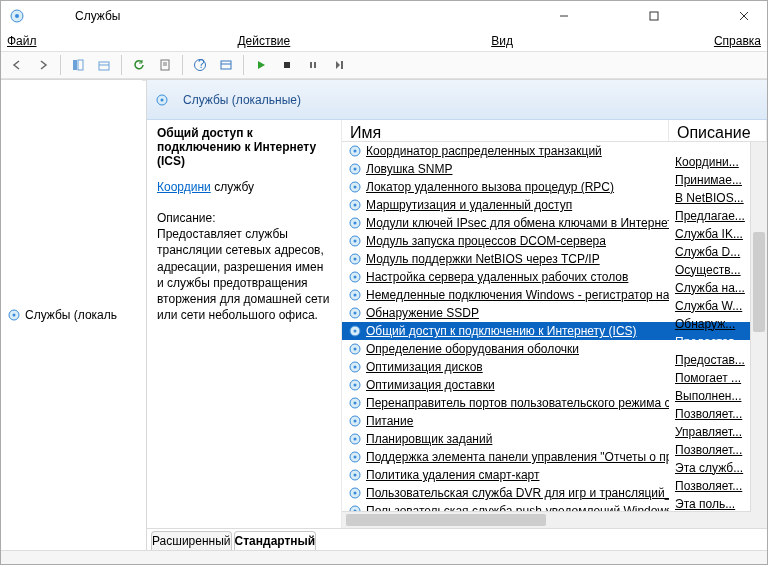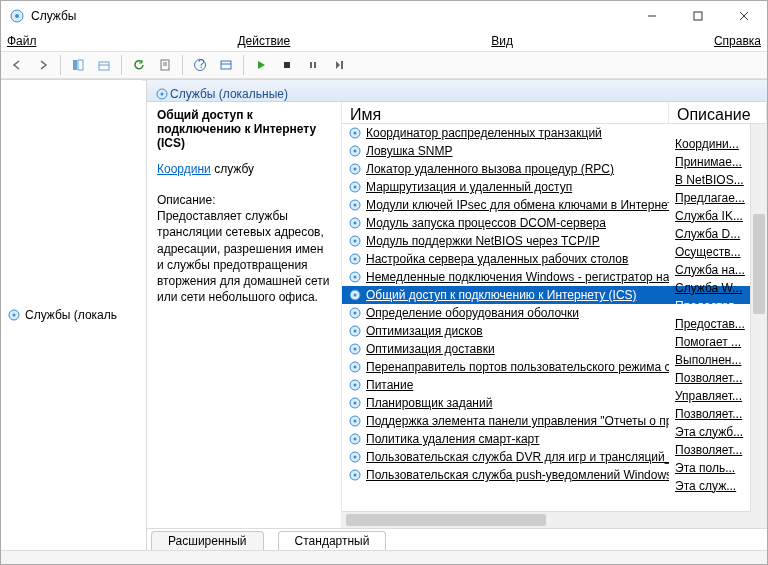--- a/index.html
+++ b/index.html
@@ -1,34 +1,34 @@
 <!DOCTYPE html>
 <html><head>
 <meta charset="utf-8">
 <style>
 * { box-sizing: border-box; margin: 0; padding: 0; font-family: "Segoe UI", Tahoma, sans-serif; font-size: 12px; }
 body { background: #f0f0f0; width: 768px; height: 565px; overflow: hidden; }
 .window { background: #fff; width: 768px; height: 565px; border: 1px solid #aaa; display: flex; flex-direction: column; }
-.titlebar { height: 30px; display: flex; align-items: center; padding: 0 0 0 8px; background: #fff; }
+.titlebar { height: 30px; display: flex; align-items: center; padding: 0 0 0 8px; background: #fff; gap: 44px; }
 .titlebar .title { flex: 1; font-size: 12px; }
 .titlebar .win-btn { width: 46px; height: 30px; display: flex; align-items: center; justify-content: center; color: #333; }
 .titlebar .icon-svc { margin-right: 6px; }
 .menubar { height: 20px; display: flex; align-items: center; padding: 0 6px; gap: 14px; justify-content: space-between; }
 .menubar span { text-decoration: underline; text-decoration-style: solid; cursor: default; }
 .menubar .m { font-size: 12px; }
 .toolbar { height: 28px; border-top: 1px solid #e1e1e1; border-bottom: 1px solid #e1e1e1; display: flex; align-items: center; padding: 0 4px; gap: 2px; background: #fafafa; }
 .toolbar .tb-btn { width: 24px; height: 22px; border: 1px solid transparent; display: flex; align-items: center; justify-content: center; border-radius: 2px; }
 .toolbar .sep { width: 1px; height: 20px; background: #d0d0d0; margin: 0 3px; }
 .body { flex: 1; display: flex; border-top: 1px solid #d8d8d8; overflow: hidden; }
 .left-pane { width: 146px; border-right: 1px solid #d8d8d8; background: #fff; display: flex; flex-direction: row; }
 .left-pane .tree-item { padding: 4px 6px; display: flex; align-items: center; gap: 4px; font-size: 12px; }
 .lp-scroll { height: 16px; border-top: 1px solid #e5e5e5; display: flex; }
 .lp-scroll .thumb { flex: 1; background: #cdcdcd; margin: 2px; border-radius: 2px; }
 .right-pane { flex: 1; display: flex; flex-direction: column; overflow: hidden; }
-.rp-header { height: 22px; background: linear-gradient(#eef4fb,#dce9f7); border-bottom: 1px solid #c4d9ef; color: #1e4f8c; display: flex; align-items: flex-end; padding-left: 8px; gap: 1px; font-size: 12px; }
+.rp-header { height: 40px; background: linear-gradient(#eef4fb,#dce9f7); border-bottom: 1px solid #c4d9ef; color: #1e4f8c; display: flex; align-items: center; padding-left: 8px; gap: 14px; font-size: 12px; }
 .rp-body { flex: 1; display: flex; overflow: hidden; }
 .detail { width: 195px; padding: 6px 10px; border-right: 1px solid #eaeaea; font-size: 12px; }
 .detail h4 { font-size: 12px; font-weight: bold; margin-bottom: 12px; }
 .detail .actions a { color: #0066cc; text-decoration: underline; }
 .detail .desc { margin-top: 16px; line-height: 1.35; }
 .list-wrap { flex: 1; display: flex; flex-direction: column; overflow: hidden; position: relative; }
 .cols { display: flex; border-bottom: 1px solid #e0e0e0; background: #fff; height: 22px; }
 .col { padding: 4px 8px; border-right: 1px solid #e8e8e8; font-size: 16px; }
 .col.name { width: 327px; }
 .col.desc { flex: 1; }
@@ -36,22 +36,22 @@
 .row { display: flex; height: 18px; align-items: center; font-size: 12px; white-space: nowrap; text-decoration: underline; }
 .row .c1 { width: 327px; padding-left: 6px; display: flex; align-items: center; gap: 4px; overflow: hidden; text-overflow: ellipsis; }
 .row .c2 { flex: 1; padding-left: 6px; overflow: hidden; text-overflow: ellipsis; margin-top: 21px; }
 .row.selected { background: #0a64c2; color: #fff; }
 .row .gear { width: 14px; height: 14px; flex-shrink: 0; }
 .vscroll { position: absolute; right: 0; top: 22px; bottom: 16px; width: 17px; background: #f0f0f0; border-left: 1px solid #ddd; }
 .vscroll .vthumb { position: absolute; left: 2px; right: 2px; top: 90px; height: 100px; background: #cdcdcd; border-radius: 2px; }
 .hscroll { height: 17px; background: #f0f0f0; border-top: 1px solid #ddd; display: flex; align-items: center; }
 .hscroll .hthumb { height: 12px; width: 200px; margin-left: 4px; background: #cdcdcd; border-radius: 2px; }
 .tabs { height: 22px; border-top: 1px solid #dcdcdc; background: #fff; display: flex; align-items: flex-end; padding-left: 4px; }
-.tab { padding: 2px 16px; border: 1px solid #c8c8c8; border-bottom: none; border-top-left-radius: 4px; border-top-right-radius: 4px; margin-right: 14px; background: #f5f5f5; font-size: 12px; }
-.tab.active { background: #fff; }
+.tab { padding: 2px 0; border: 1px solid #c8c8c8; border-bottom: none; border-top-left-radius: 4px; border-top-right-radius: 4px; margin-right: 2px; background: #f5f5f5; font-size: 12px; }
+.tab.active { background: #fff; font-weight: bold; }
 .statusbar { height: 14px; border-top: 1px solid #dcdcdc; background: #f5f5f5; }
 svg { display: block; }
 </style>
 </head>
 <body>
 
 <div class="window">
 
   <div class="titlebar">
     <span class="icon-svc">
@@ -294,20 +294,30 @@
               <div class="row">
                 <div class="c1">
                   <svg class="gear" width="14" height="14">
                     <circle cx="7" cy="7" r="5" fill="#d9edf9" stroke="#3b8cd8"></circle>
                     <circle cx="7" cy="7" r="1.5" fill="#3b8cd8"></circle>
                   </svg>
                   <span>Немедленные подключения Windows - регистратор настро...</span>
                 </div>
                 <div class="c2">Служба W...</div>
               </div>
+              <div class="row">
+                <div class="c1">
+                  <svg class="gear" width="14" height="14">
+                    <circle cx="7" cy="7" r="5" fill="#d9edf9" stroke="#3b8cd8"></circle>
+                    <circle cx="7" cy="7" r="1.5" fill="#3b8cd8"></circle>
+                  </svg>
+                  <span>Обнаружение SSDP</span>
+                </div>
+                <div class="c2">Обнаруж...</div>
+              </div>
               <div class="row selected">
                 <div class="c1">
                   <svg class="gear" width="14" height="14">
                     <circle cx="7" cy="7" r="5" fill="#d9edf9" stroke="#3b8cd8"></circle>
                     <circle cx="7" cy="7" r="1.5" fill="#3b8cd8"></circle>
                   </svg>
                   <span>Общий доступ к подключению к Интернету (ICS)</span>
                 </div>
                 <div class="c2">Предостав...</div>
               </div>

